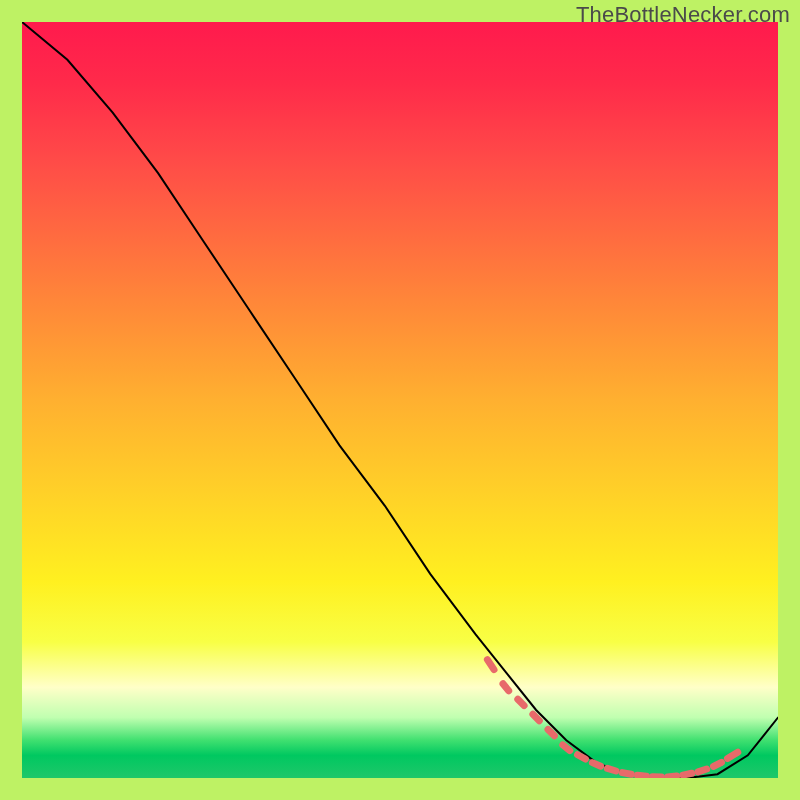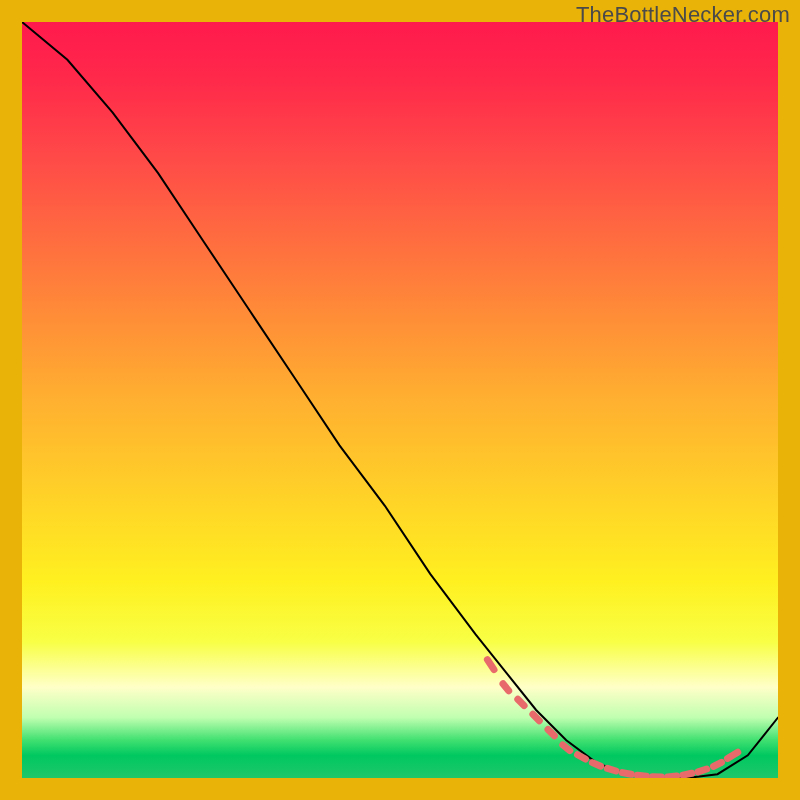--- a/index.html
+++ b/index.html
@@ -10,21 +10,21 @@
     background: #000;
     overflow: hidden;
     font-family: Arial, Helvetica, sans-serif;
   }
   .frame {
     position: absolute;
     left: 0;
     top: 0;
     width: 800px;
     height: 800px;
-    background: #eab308;
+    background: #bef264;
   }
   .plot {
     position: absolute;
     left: 22px;
     top: 22px;
     width: 756px;
     height: 756px;
     overflow: hidden;
   }
   .gradient {

